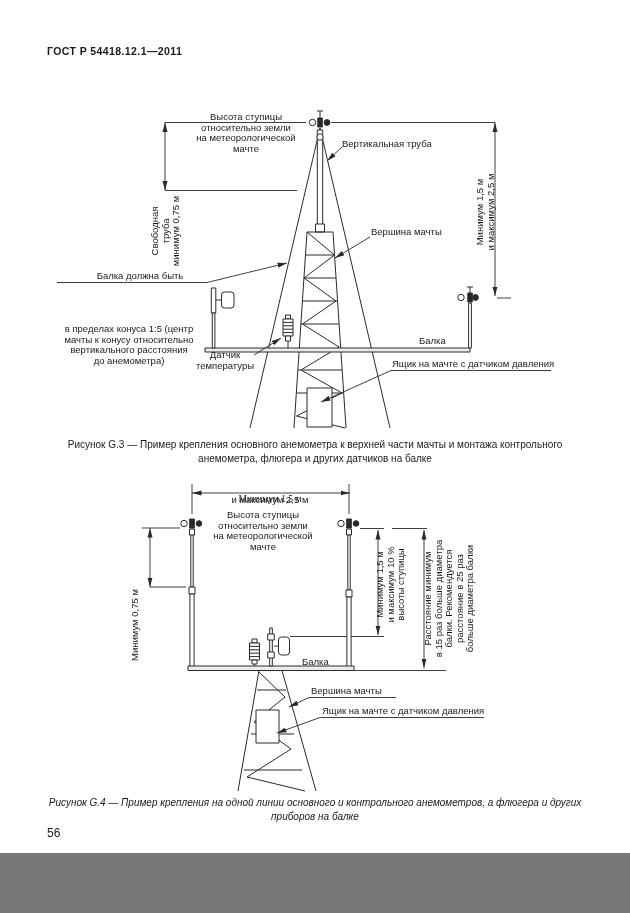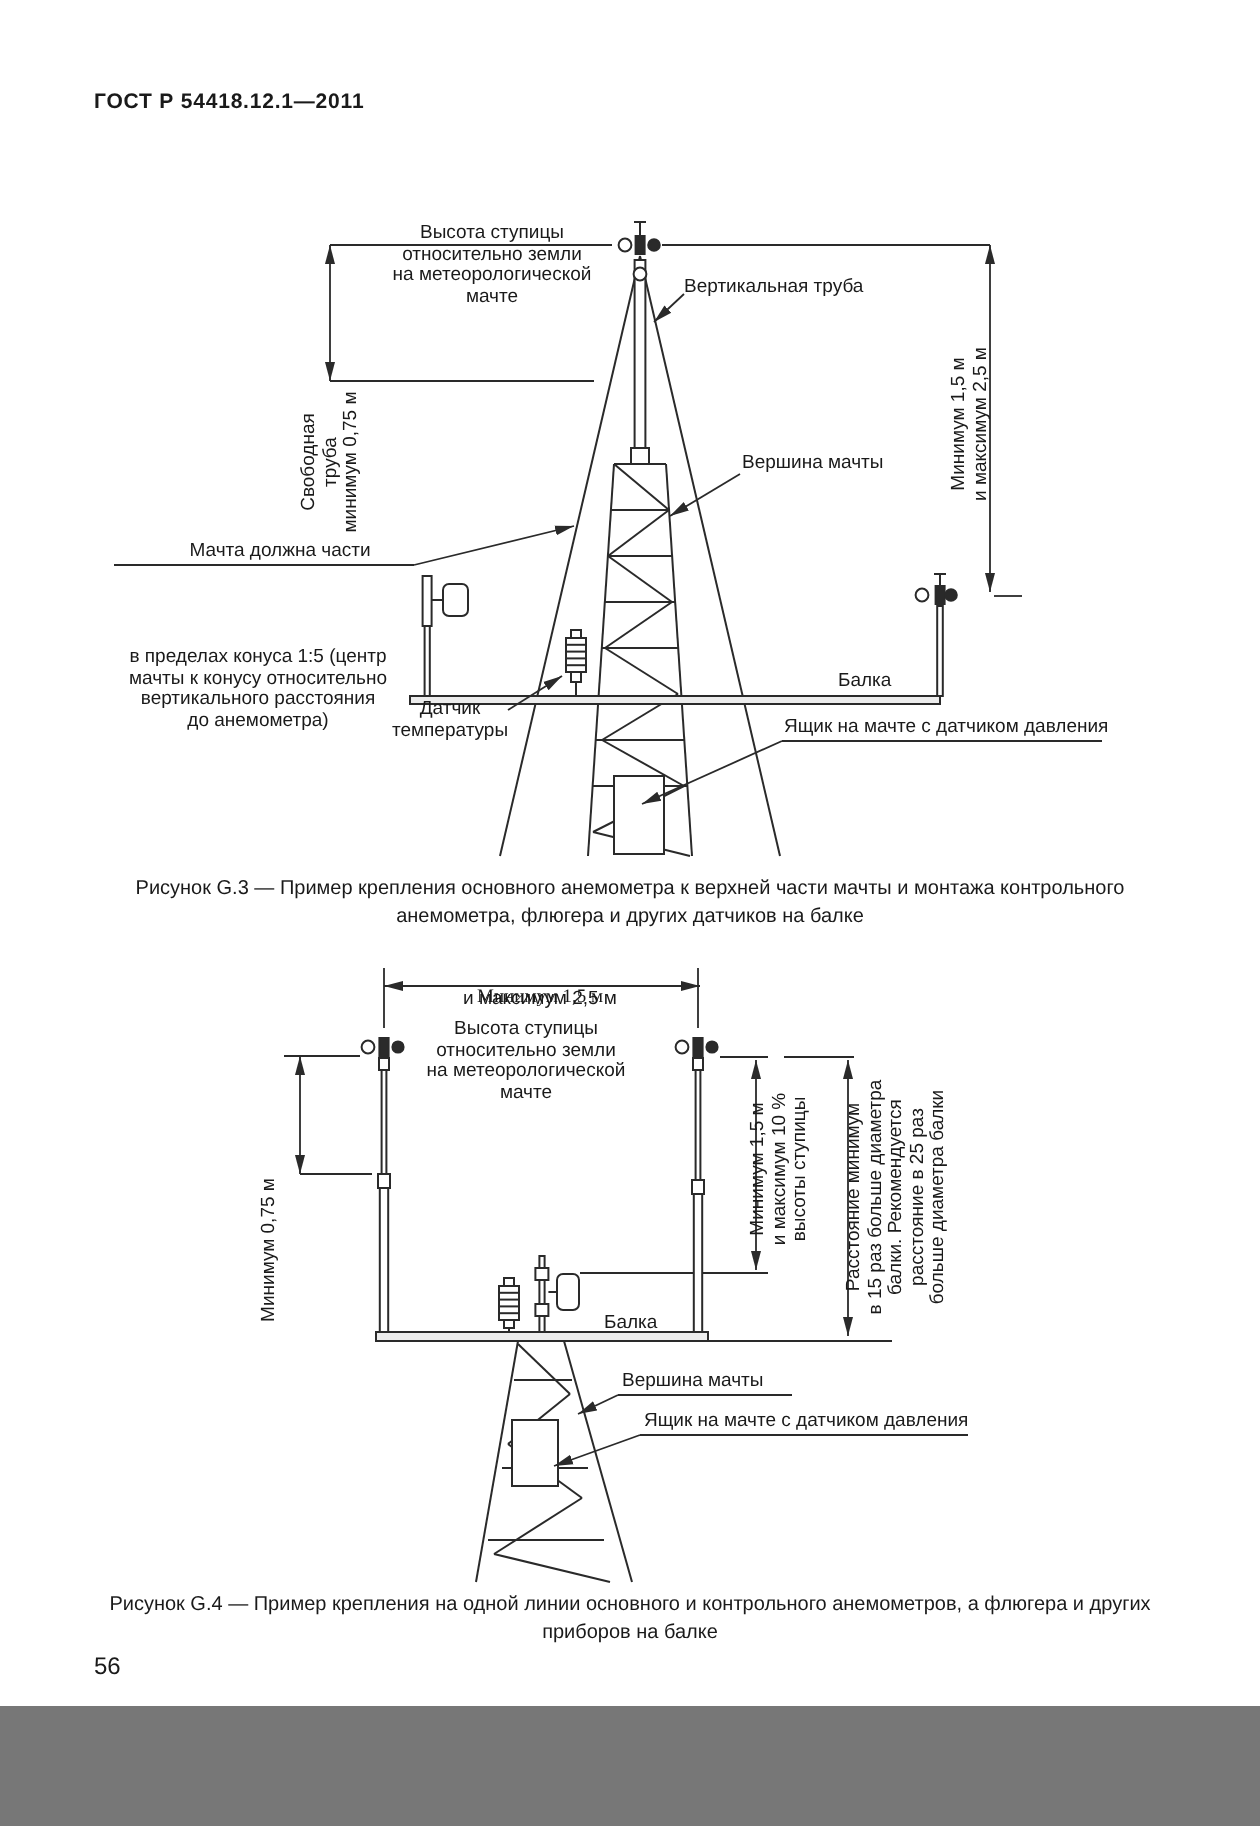--- a/index.html
+++ b/index.html
@@ -196,21 +196,21 @@
   <div class="lbl" style="left:188px;top:112px;width:116px;">Высота ступицы
 относительно земли
 на метеорологической
 мачте</div>
   <div class="lbl nowrap" style="left:342px;top:139px;">Вертикальная труба</div>
   <div class="lbl nowrap" style="left:371px;top:227px;">Вершина мачты</div>
   <div class="lbl rot" style="left:123px;top:220px;width:76px;height:22px;">Свободная труба
 минимум 0,75 м</div>
   <div class="lbl rot" style="left:442px;top:201px;width:88px;height:22px;">Минимум 1,5 м
 и максимум 2,5 м</div>
-  <div class="lbl" style="left:90px;top:271px;width:100px;">Мачта должна части</div>
+  <div class="lbl" style="left:90px;top:271px;width:100px;">Балка должна быть</div>
   <div class="lbl" style="left:51px;top:284px;width:156px;margin-top:40px;">в пределах конуса 1:5 (центр
 мачты к конусу относительно
 вертикального расстояния
 до анемометра)</div>
   <div class="lbl" style="left:194px;top:350px;width:62px;">Датчик
 температуры</div>
   <div class="lbl nowrap" style="left:419px;top:336px;">Балка</div>
   <div class="lbl nowrap" style="left:392px;top:359px;">Ящик на мачте с датчиком давления</div>
   <div class="cap" style="top:438px;">Рисунок G.3 — Пример крепления основного анемометра к верхней части мачты и монтажа контрольного
 анемометра, флюгера и других датчиков на балке</div>
@@ -226,17 +226,17 @@
 и максимум 10 %
 высоты ступицы</div>
   <div class="lbl rot" style="left:381px;top:571px;width:138px;height:55px;">Расстояние минимум
 в 15 раз больше диаметра
 балки. Рекомендуется
 расстояние в 25 раз
 больше диаметра балки</div>
   <div class="lbl nowrap" style="left:302px;top:657px;">Балка</div>
   <div class="lbl nowrap" style="left:311px;top:686px;">Вершина мачты</div>
   <div class="lbl nowrap" style="left:322px;top:706px;">Ящик на мачте с датчиком давления</div>
-  <div class="cap" style="top:796px;">Рисунок G.4 — Пример крепления на одной линии основного и контрольного анемометров, а флюгера и других
+  <div class="cap" style="top:796px;font-style:italic;">Рисунок G.4 — Пример крепления на одной линии основного и контрольного анемометров, а флюгера и других
 приборов на балке</div>
 
   <div class="pgnum">56</div>
 </div>
 
 </body></html>

